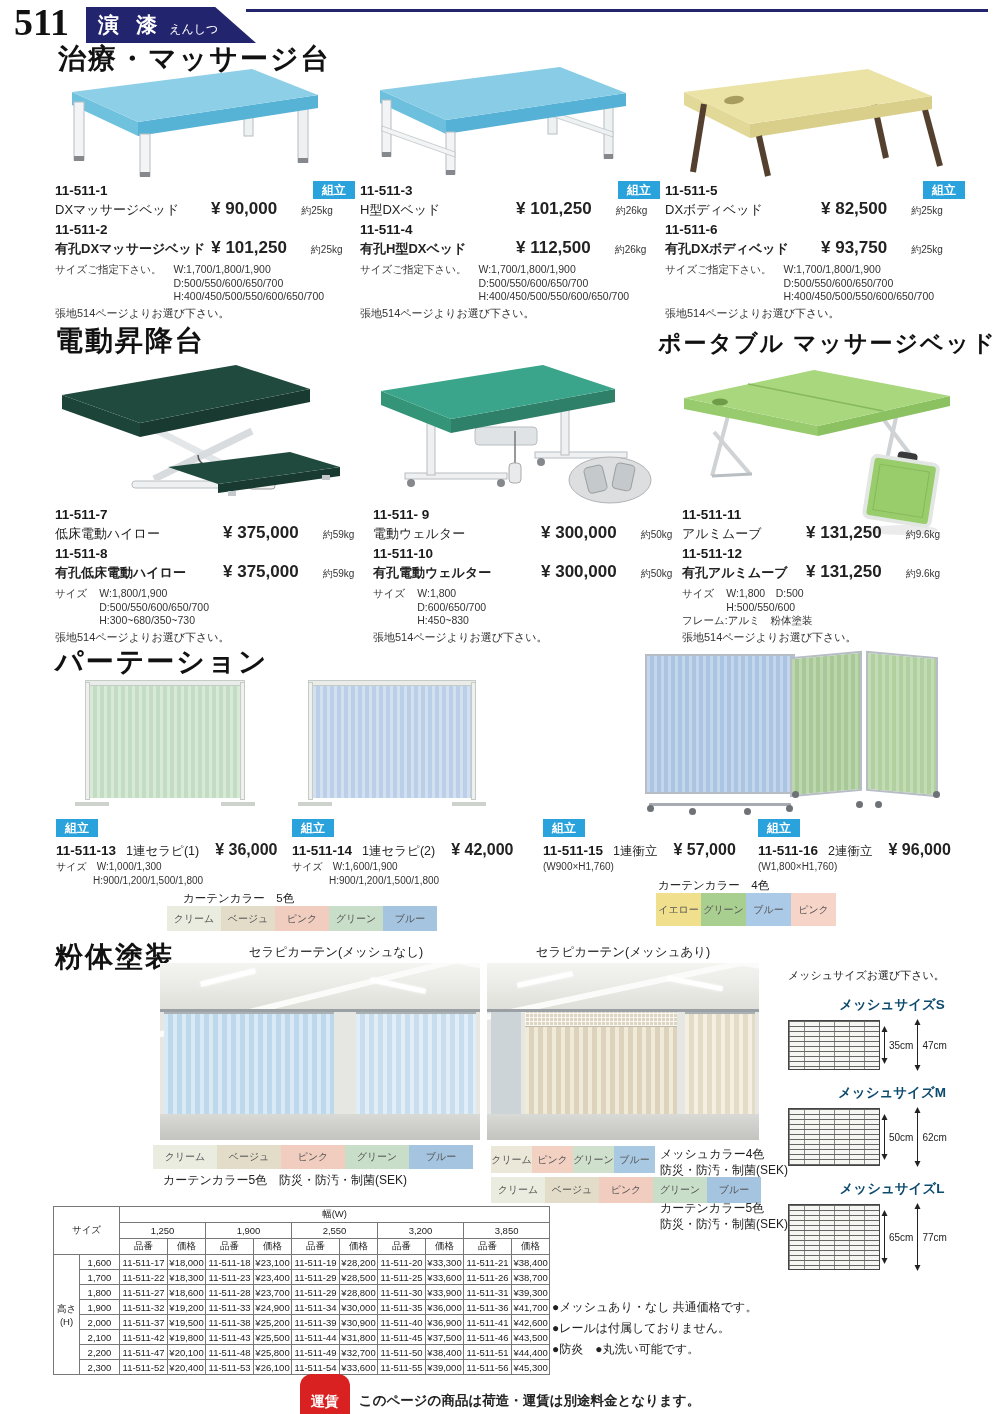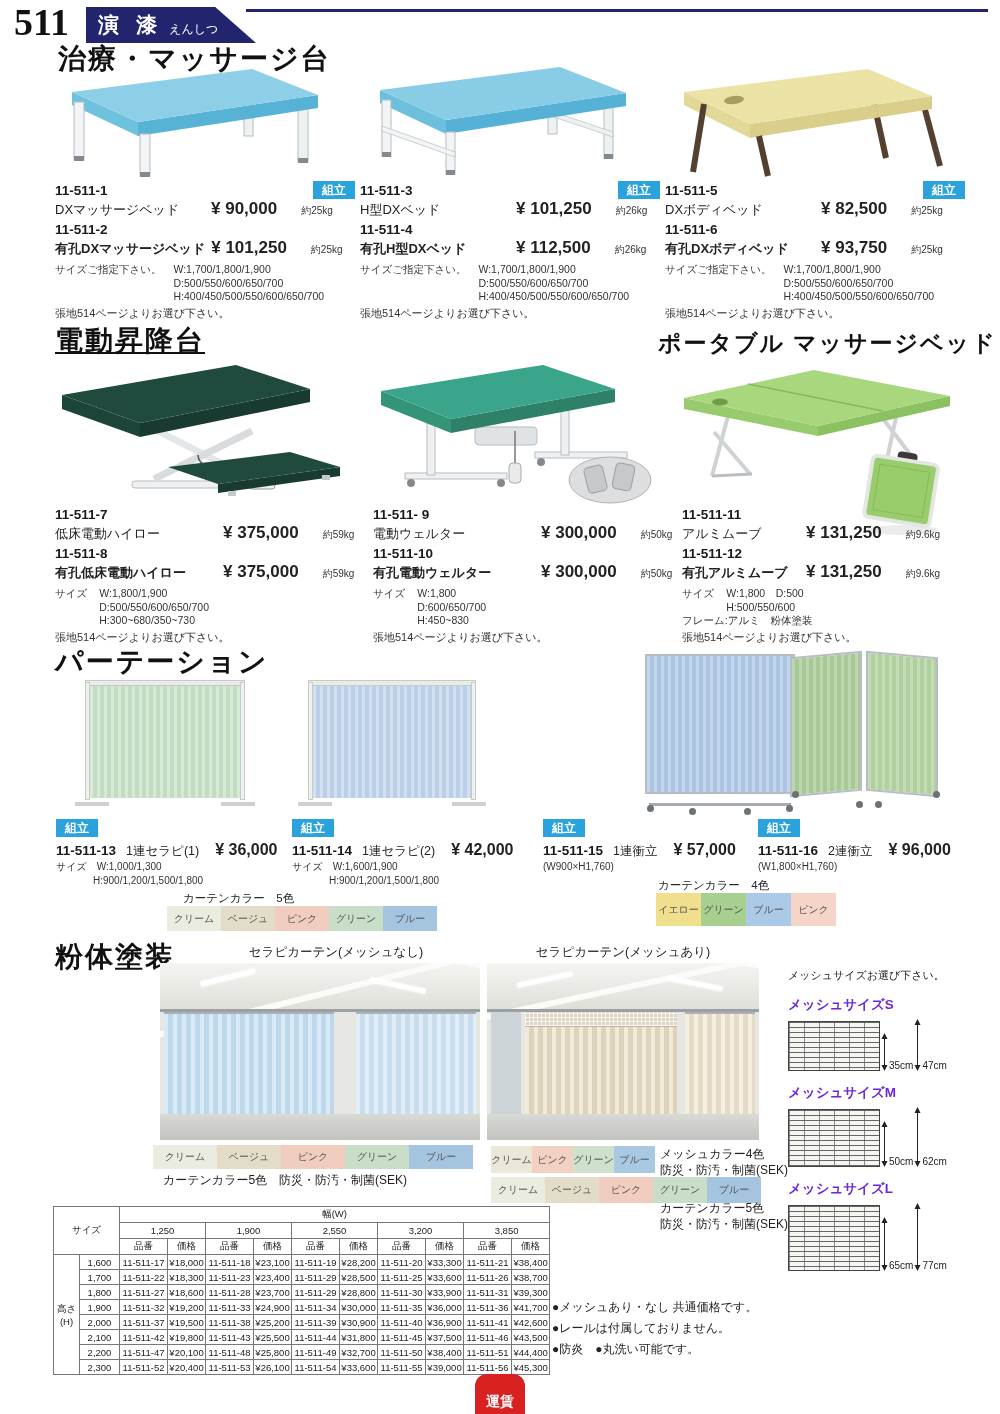--- a/index.html
+++ b/index.html
@@ -66,22 +66,22 @@
   .ph-rail{position:absolute;top:46px;left:0;right:0;height:3px;background:#9aa0a4;}
   .ph-curt{position:absolute;top:49px;bottom:26px;border-top:2px solid #aab2b6;}
   .ph-floor{position:absolute;bottom:0;left:0;right:0;height:26px;background:linear-gradient(#d9d9d5,#c3c3bf);}
   .ph-mesh{position:absolute;height:14px;background:
       repeating-linear-gradient(90deg,rgba(255,255,255,.8) 0 1px,transparent 1px 4px),
       repeating-linear-gradient(0deg,rgba(255,255,255,.8) 0 1px,transparent 1px 4px),#ddd5c2;}
   .ph-caption{position:absolute;font-size:12.5px;color:#222;text-align:center;}
   
   #mesh-col{position:absolute;left:788px;top:968px;width:208px;}
   .mesh-note{font-size:11px;color:#222;}
-  .mesh-label{font-weight:bold;font-size:13.5px;margin:13px 0 5px;color:#6d28d9;}
-  .mesh-row{display:flex;align-items:flex-end;}
+  .mesh-label{font-weight:bold;font-size:13.5px;margin:13px 0 5px;color:#0c4a6e;text-align:center;}
+  .mesh-row{display:flex;align-items:center;}
   .mesh-diagram{width:92px;border:1px solid #444;box-sizing:border-box;background:
       repeating-linear-gradient(180deg,#666 0 1px,transparent 1px 5px),
       repeating-linear-gradient(90deg,#888 0 1px,transparent 1px 15px),#f5f5f2;}
   .mesh-dim{font-size:10px;color:#222;white-space:nowrap;}
   
   #ptable{position:absolute;left:53px;top:1206px;border-collapse:collapse;table-layout:fixed;
           width:496px;font-size:9.5px;color:#222;}
   #ptable td{border:1px solid #777;text-align:center;padding:0 1px;height:14px;
              overflow:hidden;white-space:nowrap;}
   #ptable td.th{height:15px;}
@@ -210,21 +210,21 @@
       <span class="spec-label">サイズご指定下さい。</span>
     <div class="spec-lines">
         <div>W:1,700/1,800/1,900</div>
         <div>D:500/550/600/650/700</div>
         <div>H:400/450/500/550/600/650/700</div>
       </div>
     </div>
   <div class="pfabric">張地514ページよりお選び下さい。</div>
 </div>
 
-<div class="sec-title" style="left:55px;top:322px;font-size:28px;text-decoration:underline;">電動昇降台</div>
+<div class="sec-title" style="left:55px;top:322px;font-size:28px;">電動昇降台</div>
 <div class="sec-title" style="left:658px;top:328px;font-size:23px;">ポータブル マッサージベッド</div>
 
 <svg class="abs" style="left:48px;top:355px;" width="300" height="150" viewBox="0 0 300 150">
   <rect x="84" y="126" width="122" height="7" rx="3" fill="#eef0f1" stroke="#b8bec2"></rect>
   <line x1="102" y1="72" x2="208" y2="126" stroke="#e4e7e9" stroke-width="7"></line>
   <line x1="204" y1="76" x2="106" y2="124" stroke="#d8dcde" stroke-width="7"></line>
   <polygon points="92,68 262,34 262,47 92,82" fill="#183a30"></polygon>
   <polygon points="14,40 92,68 92,82 14,54" fill="#1d4438"></polygon>
   <polygon points="14,40 188,10 262,34 92,68" fill="#214a3e"></polygon>
   <path d="M150,100 C150,118 188,114 203,124" stroke="#555" fill="none" stroke-width="1.5"></path>
@@ -718,13 +718,14 @@
   </table>
 
 <div id="notes">
     <div>●メッシュあり・なし 共通価格です。</div>
     <div>●レールは付属しておりません。</div>
     <div>●防炎　●丸洗い可能です。</div>
   </div>
 
 <div id="footer">
   <span class="badge-freight">運賃</span>
+  <span class="ft-text">このページの商品は荷造・運賃は別途料金となります。</span>
 </div>
 
 </body></html>

